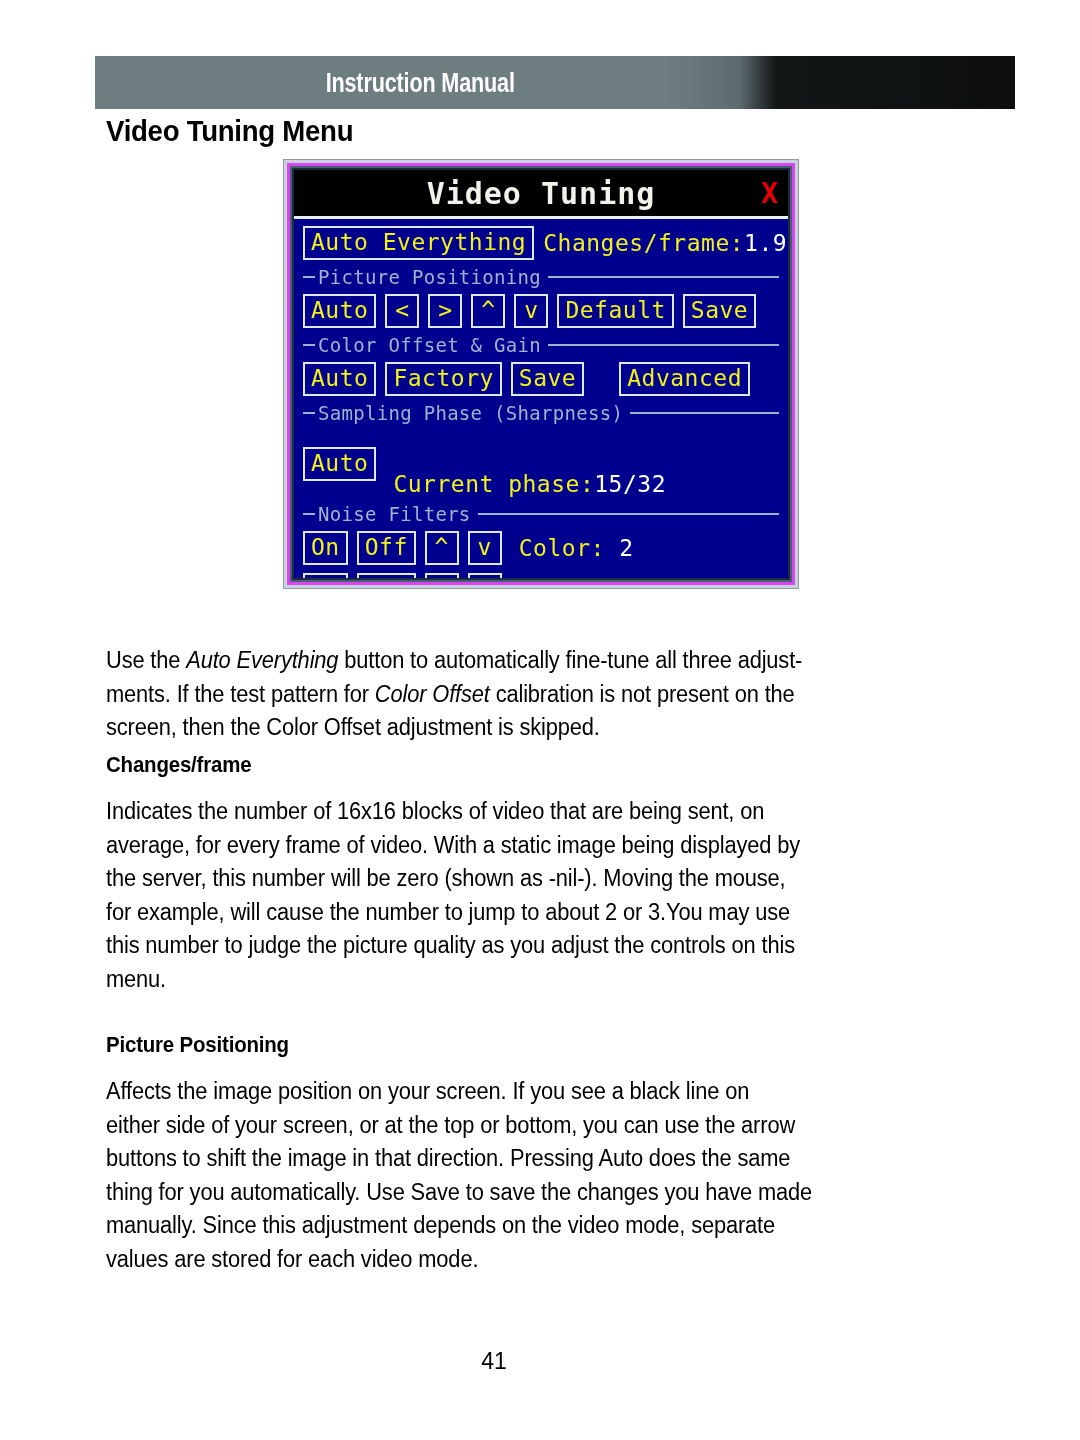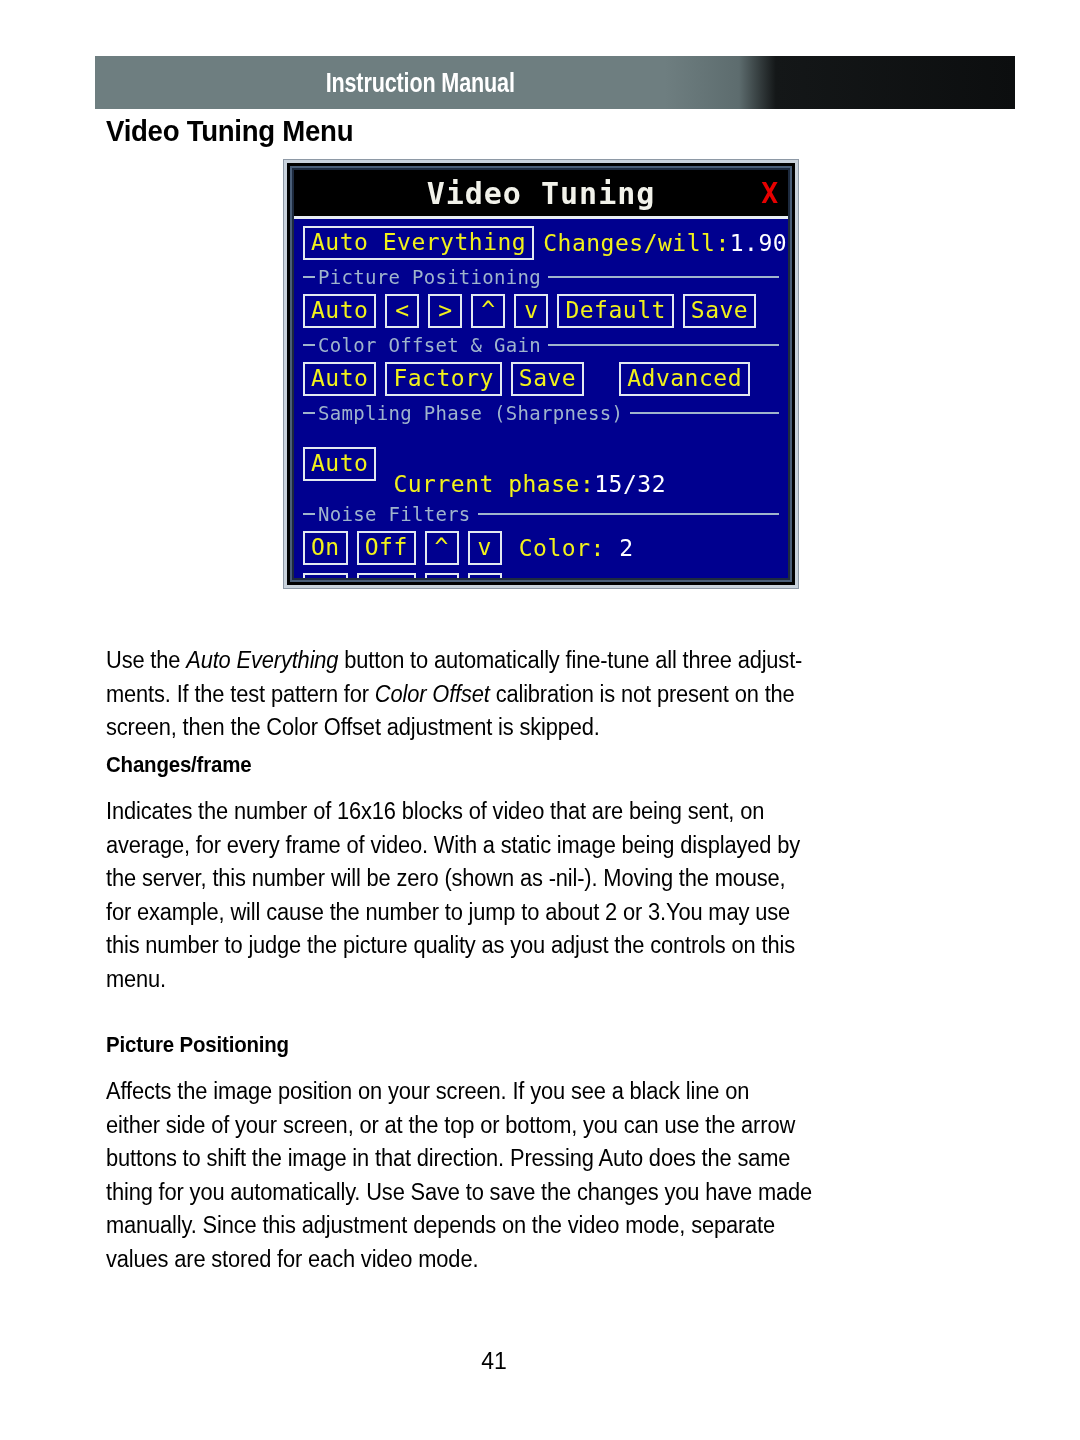--- a/index.html
+++ b/index.html
@@ -105,21 +105,21 @@
     height: 430px;
     box-sizing: border-box;
     background: #c9d2dc;
     border: 1px solid #8e99a6;
     padding: 3px;
   }
   .osd-inner2 {
     width: 100%;
     height: 100%;
     box-sizing: border-box;
-    border: 3px solid #000000;
+    border: 3px solid #d946ef;
     background: #4a5e78;
     padding: 2px;
   }
   .osd-inner3 {
     width: 100%;
     height: 100%;
     box-sizing: border-box;
     border: 2px solid #1d2a3e;
     background: #00008f;
     display: flex;
@@ -244,21 +244,21 @@
 
     <div class="osd-titlebar">
       <div class="osd-title">Video Tuning</div>
       <div class="osd-close">X</div>
     </div>
 
     <div class="osd-body">
 
       <div class="osd-row">
         <div class="osd-btn">Auto Everything</div>
-        <div class="osd-value"><span>Changes/will:</span><span class="num">1.90</span></div>
+        <div class="osd-value"><span>Changes/frame:</span><span class="num">1.90</span></div>
       </div>
 
       <div class="osd-group">
         <div class="dash-left"></div>
         <div class="glabel">Picture Positioning</div>
         <div class="rule"></div>
       </div>
       <div class="osd-row">
         <div class="osd-btn">Auto</div>
         <div class="osd-btn narrow">&lt;</div>

